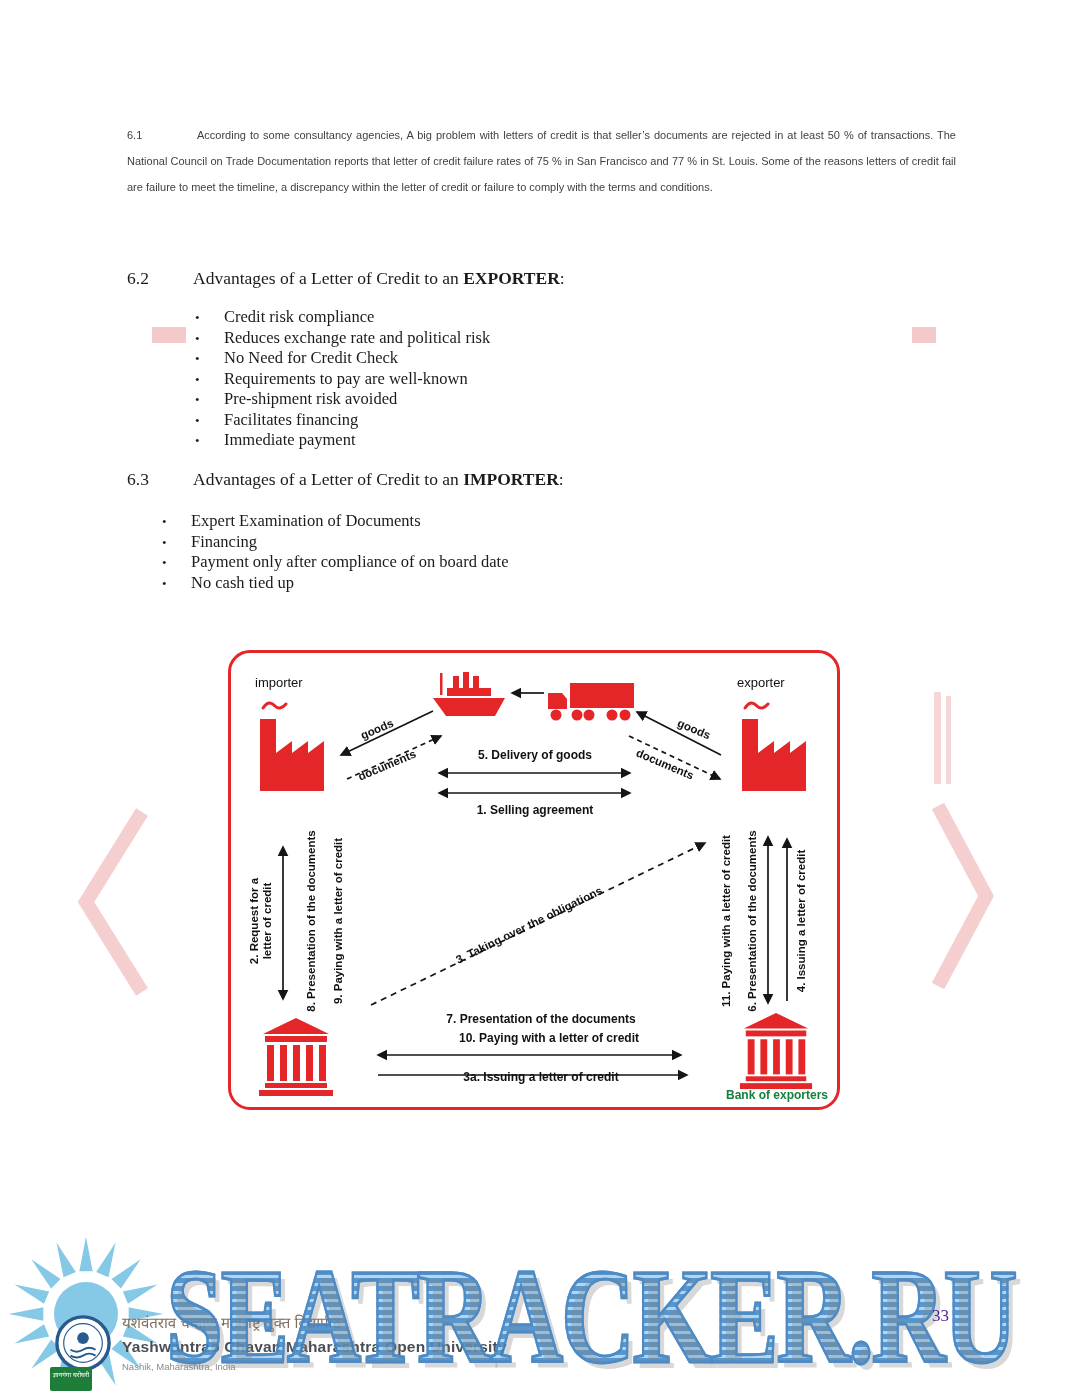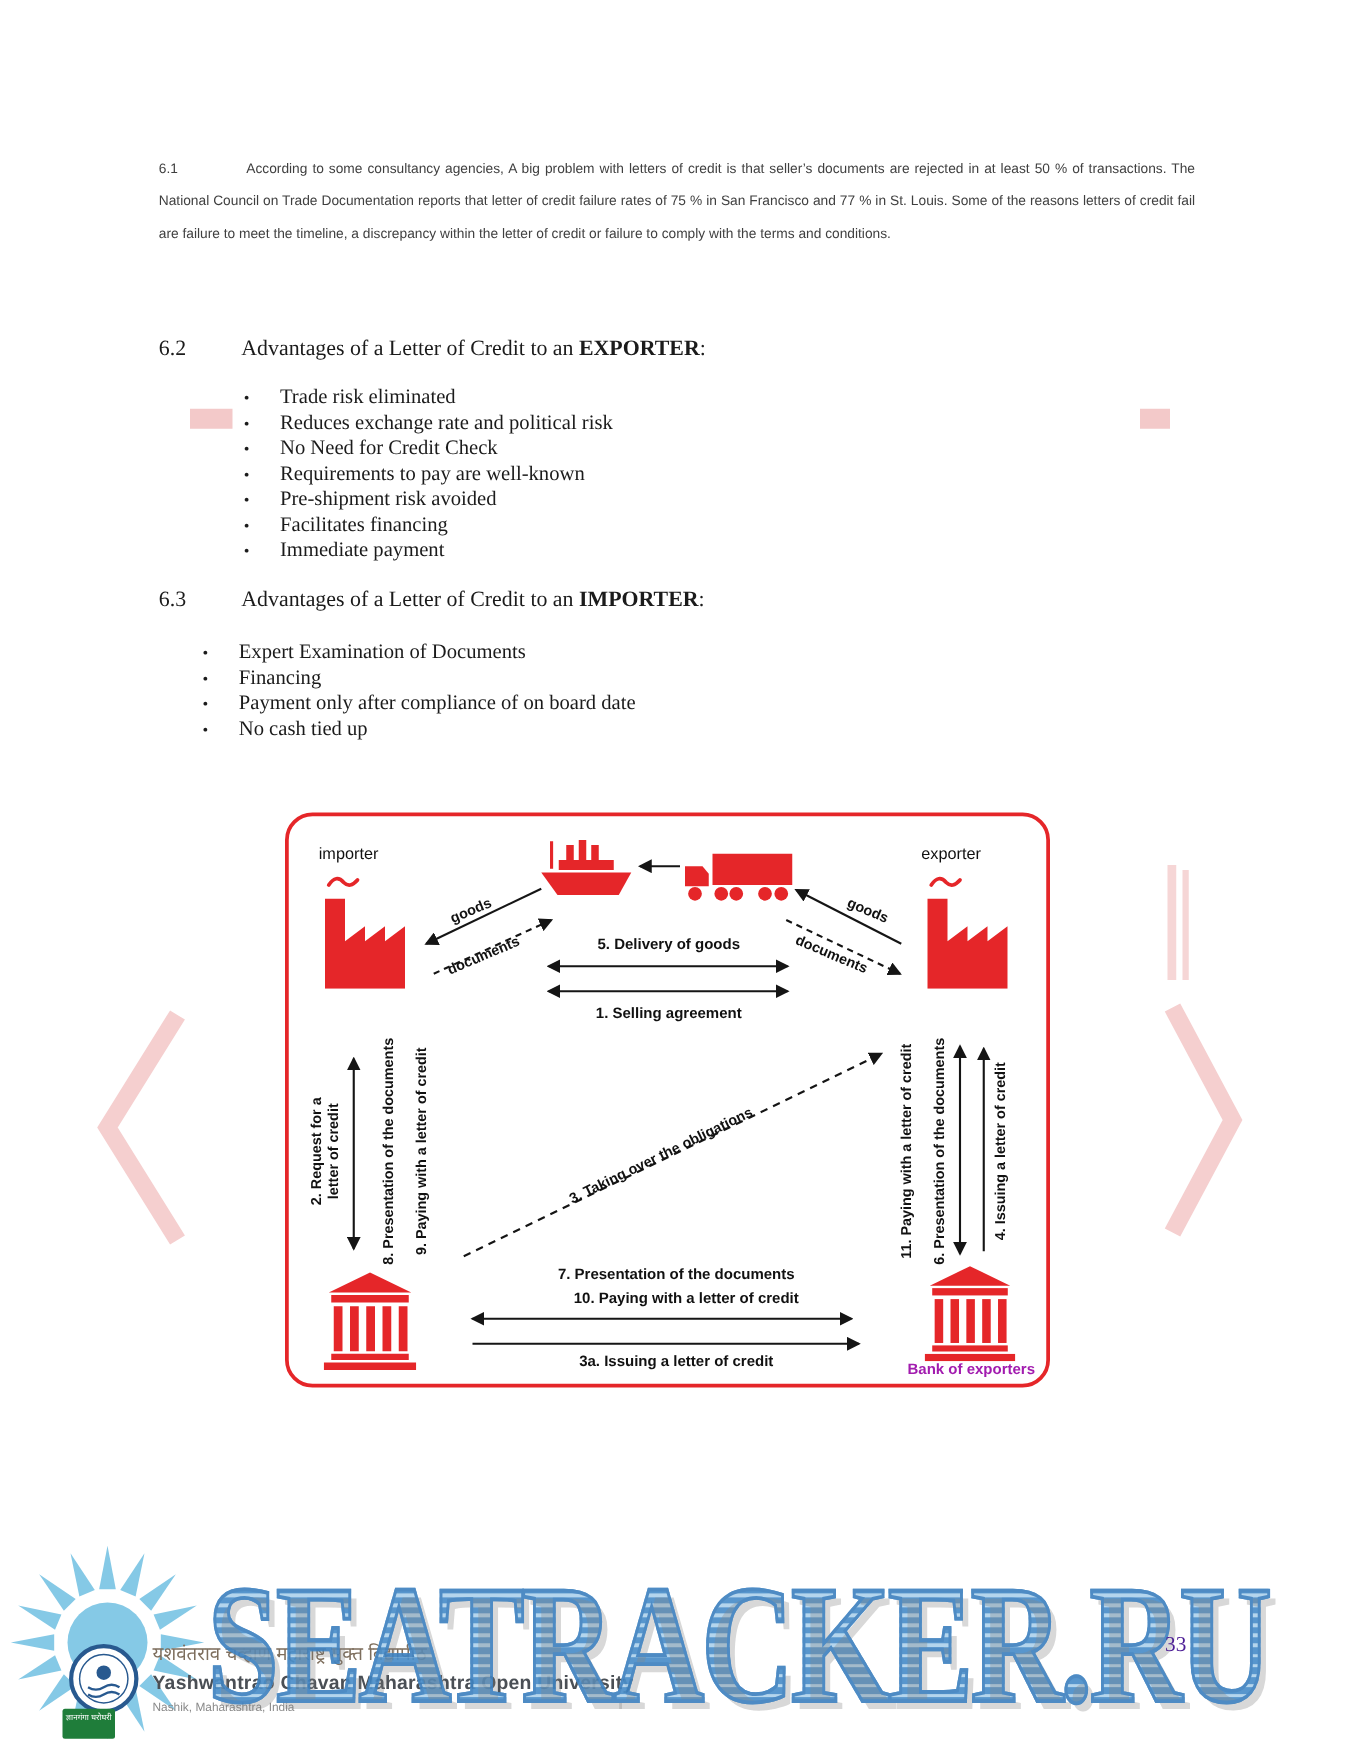--- a/index.html
+++ b/index.html
@@ -37,21 +37,21 @@
   .diagram .arrows { position:absolute; left:0; top:0; width:612px; height:460px; }
   .dicon { position:absolute; }
   .dlabel { position:absolute; white-space:nowrap; font-size:11.5px; font-weight:bold; color:#111;
             transform:translate(-50%,-50%); }
   .rot-n90 { transform:translate(-50%,-50%) rotate(-90deg); }
   .rot-n23 { transform:translate(-50%,-50%) rotate(-23deg); }
   .rot-p23 { transform:translate(-50%,-50%) rotate(23deg); }
   .rot-n26 { transform:translate(-50%,-50%) rotate(-26deg); }
   .multi { white-space:normal; width:104px; text-align:center; line-height:13px; }
   .corner-label { position:absolute; font-size:13px; font-weight:normal; color:#111; }
-  .bank-label { position:absolute; font-size:12px; font-weight:bold; color:#a21caf;
+  .bank-label { position:absolute; font-size:12px; font-weight:bold; color:#15803d;
                 transform:translate(-50%,-50%); white-space:nowrap; }
   .dsize12 { font-size:12px; }
 
   
   .sun { position:absolute; left:6px; top:1234px; z-index:2; }
   .emblem { position:absolute; left:54px; top:1314px; z-index:3; }
   .motto-badge { position:absolute; left:50px; top:1367px; width:42px; height:24px; z-index:3;
                  background:#1f7d3a; color:#fff; font-size:6.5px; line-height:1.5;
                  text-align:center; padding-top:3px; border-radius:2px; overflow:hidden; }
   .uni-native { position:absolute; left:122px; top:1312px; z-index:3;
@@ -86,21 +86,21 @@
   <rect x="152" y="327" width="34" height="16" fill="#f3c9c9"></rect>
   <rect x="912" y="327" width="24" height="16" fill="#f3c9c9"></rect>
   <rect x="934" y="692" width="7" height="92" fill="#f6d6d6"></rect>
   <rect x="946" y="696" width="5" height="88" fill="#f6d6d6"></rect>
 </svg>
 
 <div class="p61"><span class="num">6.1</span><span>According to some consultancy agencies, A big problem with letters of credit is that seller’s documents are rejected in at least 50 % of transactions. The National Council on Trade Documentation reports that letter of credit failure rates of 75 % in San Francisco and 77 % in St. Louis. Some of the reasons letters of credit fail are failure to meet the timeline, a discrepancy within the letter of credit or failure to comply with the terms and conditions.</span></div>
 
 <div class="sec-heading h62"><span class="num">6.2</span><span>Advantages of a Letter of Credit to an </span><b>EXPORTER</b><span>:</span></div>
 <ul class="blist blist62">
-  <li>Trade risk eliminated</li>
+  <li>Credit risk compliance</li>
   <li>Reduces exchange rate and political risk</li>
   <li>No Need for Credit Check</li>
   <li>Requirements to pay are well-known</li>
   <li>Pre-shipment risk avoided</li>
   <li>Facilitates financing</li>
   <li>Immediate payment</li>
 </ul>
 
 <div class="sec-heading h63"><span class="num">6.3</span><span>Advantages of a Letter of Credit to an </span><b>IMPORTER</b><span>:</span></div>
 <ul class="blist blist63">
@@ -179,21 +179,21 @@
   <div class="dlabel rot-n90" style="left:107px;top:268px">9. Paying with a letter of credit</div>
 
   <div class="dlabel rot-n26" style="left:298px;top:272px">3. Taking over the obligations</div>
 
   <div class="dlabel rot-n90" style="left:495px;top:268px">11. Paying with a letter of credit</div>
   <div class="dlabel rot-n90" style="left:521px;top:268px">6. Presentation of the documents</div>
   <div class="dlabel rot-n90" style="left:570px;top:268px">4. Issuing a letter of credit</div>
 
   <div class="dlabel dsize12" style="left:310px;top:366px">7. Presentation of the documents</div>
   <div class="dlabel dsize12" style="left:318px;top:385px">10. Paying with a letter of credit</div>
-  <div class="dlabel dsize12" style="left:310px;top:436px">3a. Issuing a letter of credit</div>
+  <div class="dlabel dsize12" style="left:310px;top:424px">3a. Issuing a letter of credit</div>
 
   <svg class="dicon" style="left:28px;top:362px" width="74" height="82" viewBox="0 0 74 80">
     <polygon points="37,2 70,18 4,18" fill="#e52629"></polygon>
     <rect x="6" y="20" width="62" height="6" fill="#e52629"></rect>
     <rect x="8" y="29" width="7" height="36" fill="#e52629"></rect>
     <rect x="21" y="29" width="7" height="36" fill="#e52629"></rect>
     <rect x="34" y="29" width="7" height="36" fill="#e52629"></rect>
     <rect x="47" y="29" width="7" height="36" fill="#e52629"></rect>
     <rect x="60" y="29" width="7" height="36" fill="#e52629"></rect>
     <rect x="6" y="67" width="62" height="5" fill="#e52629"></rect>

